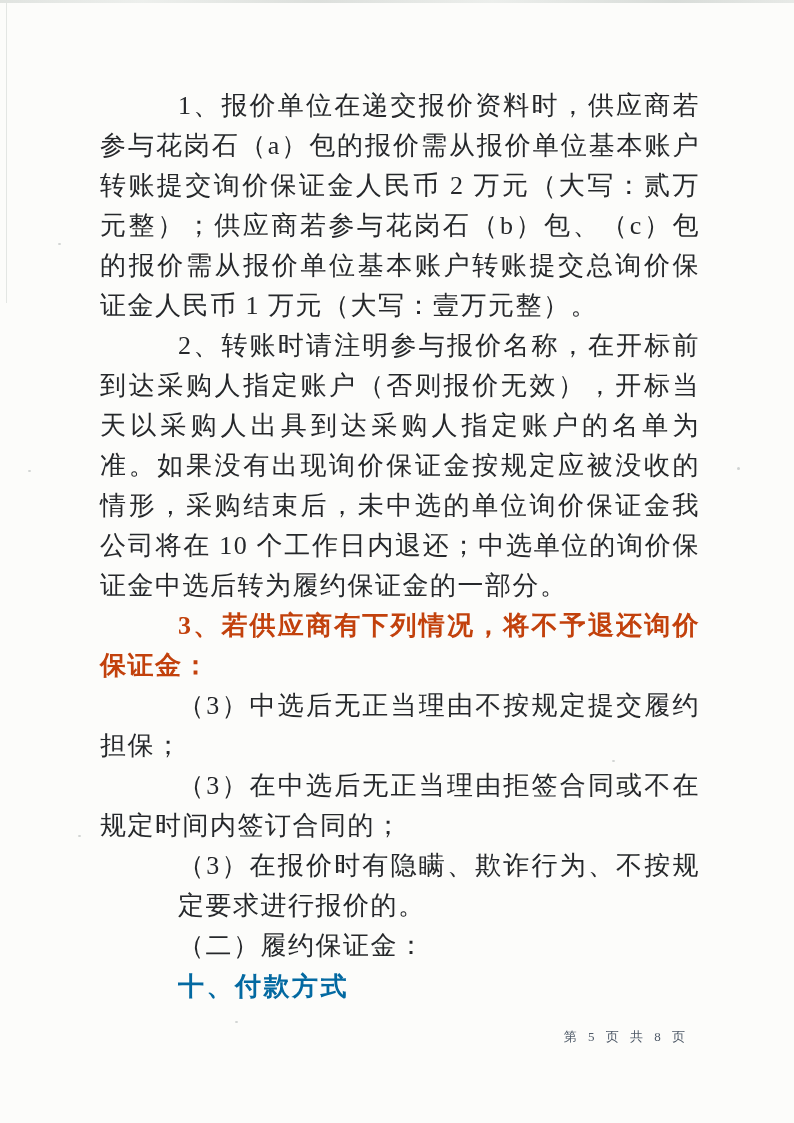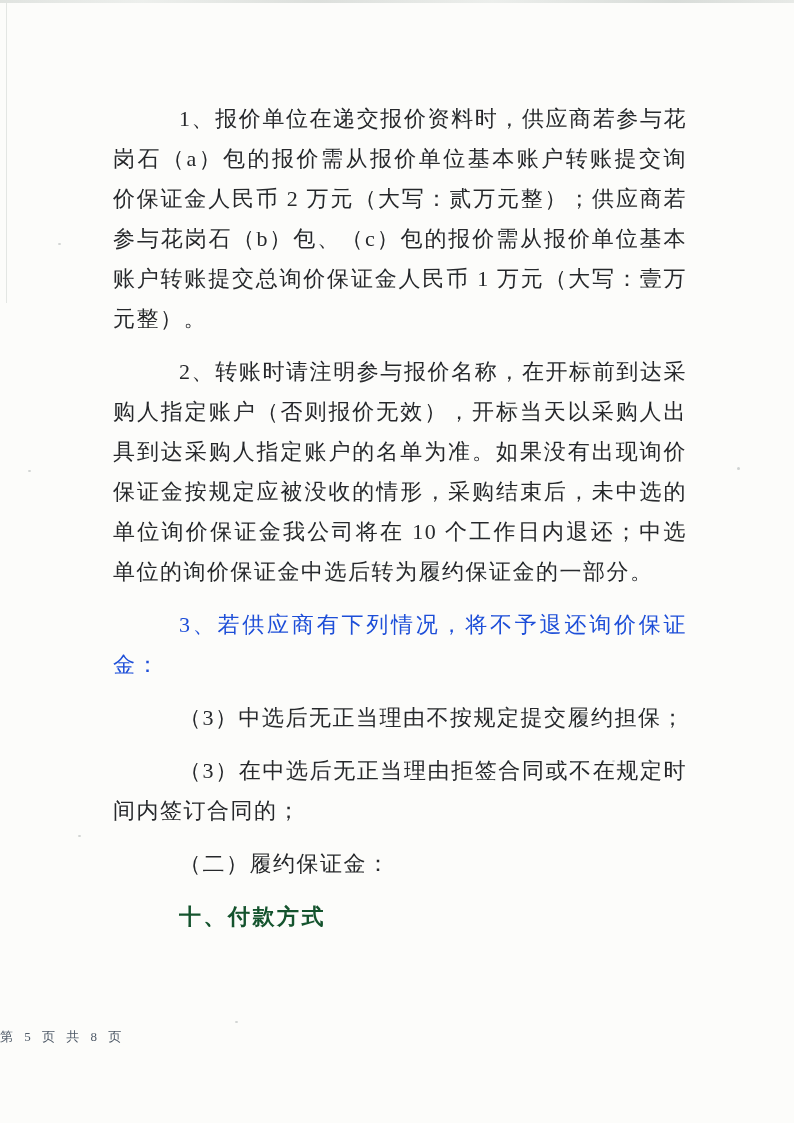--- a/index.html
+++ b/index.html
@@ -36,47 +36,47 @@
     opacity: .45;
   }
   .content {
     position: absolute;
     left: 100px;
     top: 86px;
     width: 600px;
     color: #26282b;
   }
   .content p {
-    margin: 13px;
-    font-size: 22px;
+    margin: 0;
+    font-size: 26px;
     line-height: 40px;
     letter-spacing: 1.5px;
     text-align: justify;
     text-indent: 3em;
   }
   .content p.hang {
     text-indent: 0;
     padding-left: 3em;
   }
   .content p.bold-serif {
-    font-weight: 400;
-    color: #1d4ed8;
+    font-weight: 700;
+    color: #c2410c;
   }
   .content p.bold-heading {
     font-weight: 700;
     font-family: "Liberation Sans", sans-serif;
     letter-spacing: 2.5px;
-    color: #14532d;
+    color: #0369a1;
   }
   .footer {
     position: absolute;
     left: 0;
     top: 1028px;
     width: 689px;
-    text-align: left;
+    text-align: right;
     font-size: 13px;
     letter-spacing: 4px;
     color: #4f5a68;
     font-family: "Liberation Serif", serif;
   }
 </style>
 </head>
 <body>
 
 <div class="page">
@@ -90,19 +90,20 @@
   <div class="speck" style="left:235px; top:1021px; width:3px; height:2px;"></div>
   <div class="speck" style="left:78px; top:835px; width:3px; height:2px;"></div>
   <div class="speck" style="left:612px; top:760px; width:3px; height:2px;"></div>
 
   <div class="content">
     <p>1、报价单位在递交报价资料时，供应商若参与花岗石（a）包的报价需从报价单位基本账户转账提交询价保证金人民币 2 万元（大写：贰万元整）；供应商若参与花岗石（b）包、（c）包的报价需从报价单位基本账户转账提交总询价保证金人民币 1 万元（大写：壹万元整）。</p>
     <p>2、转账时请注明参与报价名称，在开标前到达采购人指定账户（否则报价无效），开标当天以采购人出具到达采购人指定账户的名单为准。如果没有出现询价保证金按规定应被没收的情形，采购结束后，未中选的单位询价保证金我公司将在 10 个工作日内退还；中选单位的询价保证金中选后转为履约保证金的一部分。</p>
     <p class="bold-serif">3、若供应商有下列情况，将不予退还询价保证金：</p>
     <p>（3）中选后无正当理由不按规定提交履约担保；</p>
     <p>（3）在中选后无正当理由拒签合同或不在规定时间内签订合同的；</p>
+    <p class="hang">（3）在报价时有隐瞒、欺诈行为、不按规定要求进行报价的。</p>
     <p>（二）履约保证金：</p>
     <p class="bold-heading">十、付款方式</p>
   </div>
 
   <div class="footer">第 5 页 共 8 页</div>
 
 </div>
 
 </body></html>

